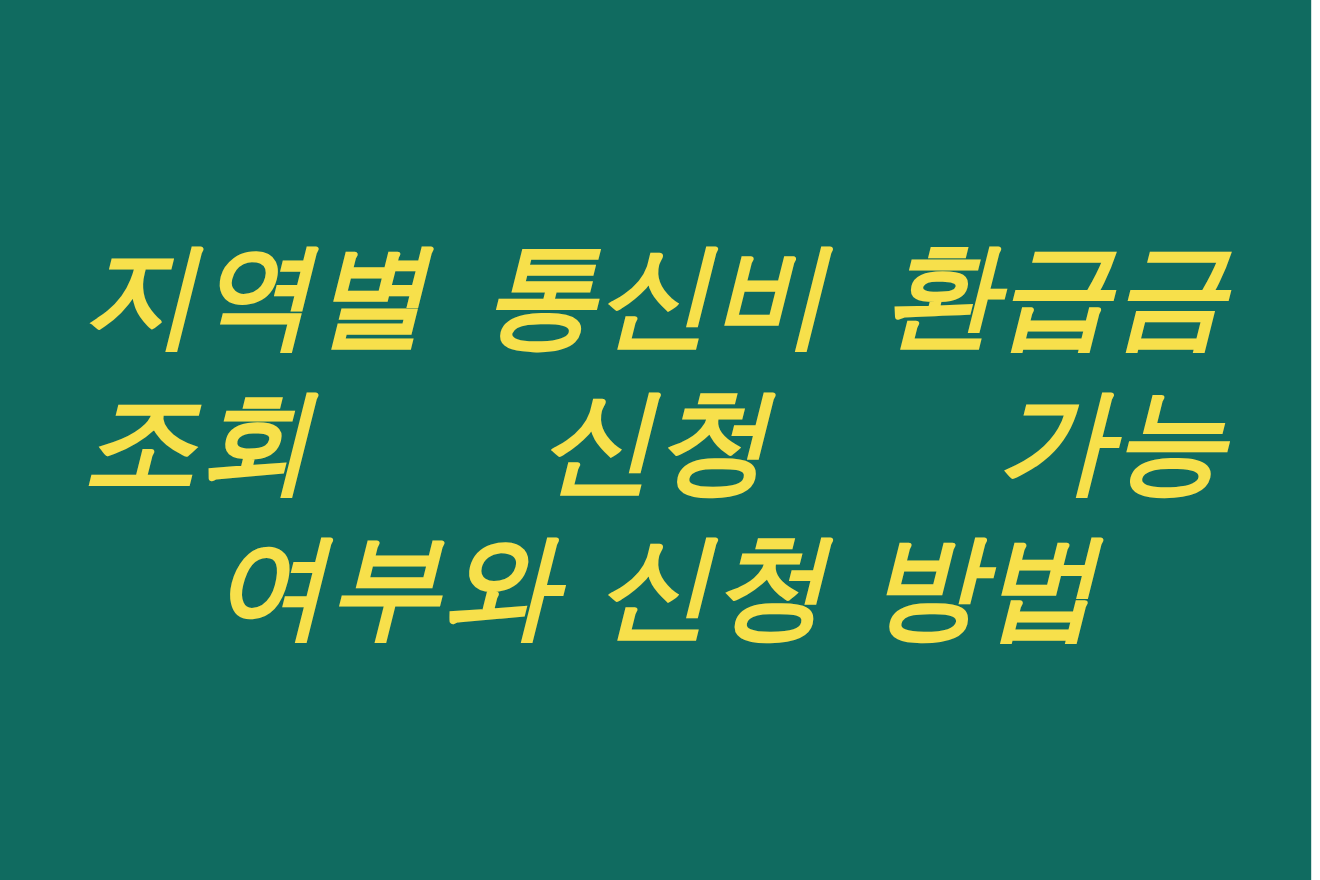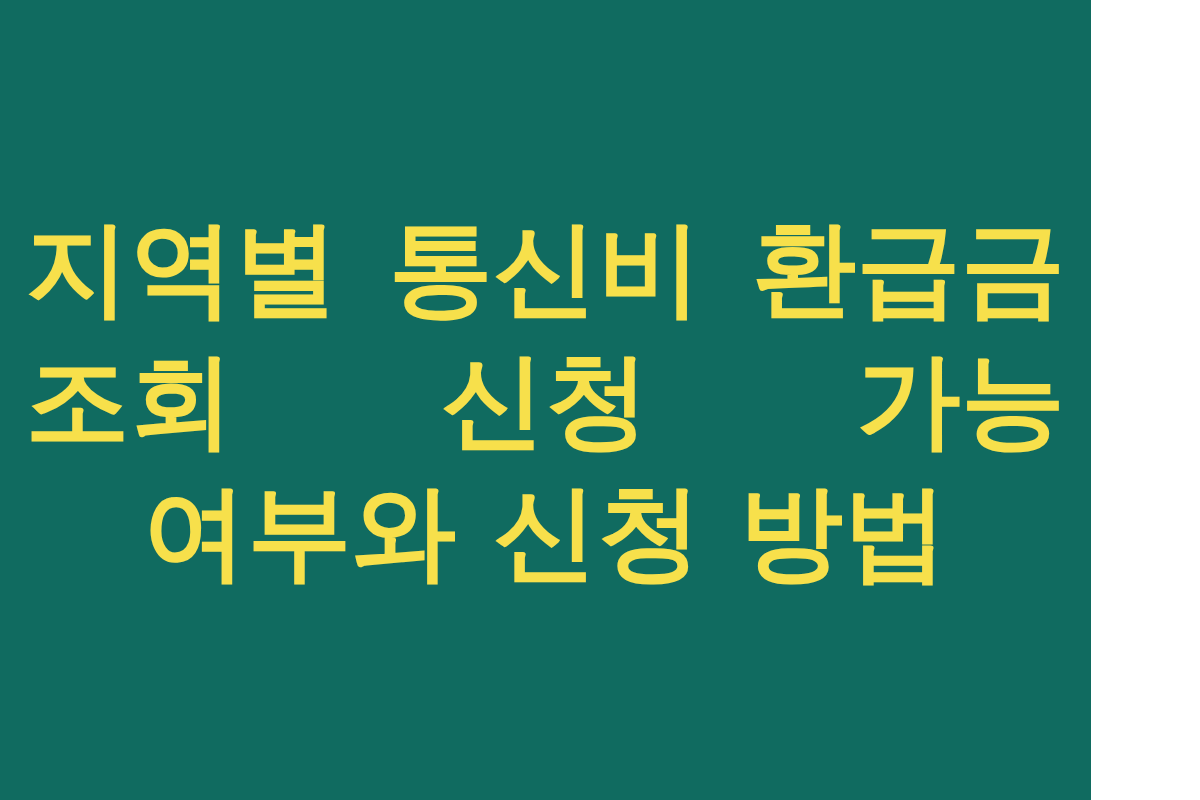--- a/index.html
+++ b/index.html
@@ -10,26 +10,27 @@
     width: 1200px;
     height: 800px;
     overflow: hidden;
     font-family: "Liberation Sans", "DejaVu Sans", sans-serif;
   }
 
   
   .card {
     position: relative;
     box-sizing: border-box;
-    width: 1091px;
+    width: 1192px;
     height: 800px;
     background: #106b60;
     display: flex;
     align-items: center;
     justify-content: center;
+    font-style: italic;
   }
 
   .title-wrap {
     box-sizing: border-box;
     width: 1060px;
     padding: 0 10px;
     text-align: center;
   }
 
   .title {

